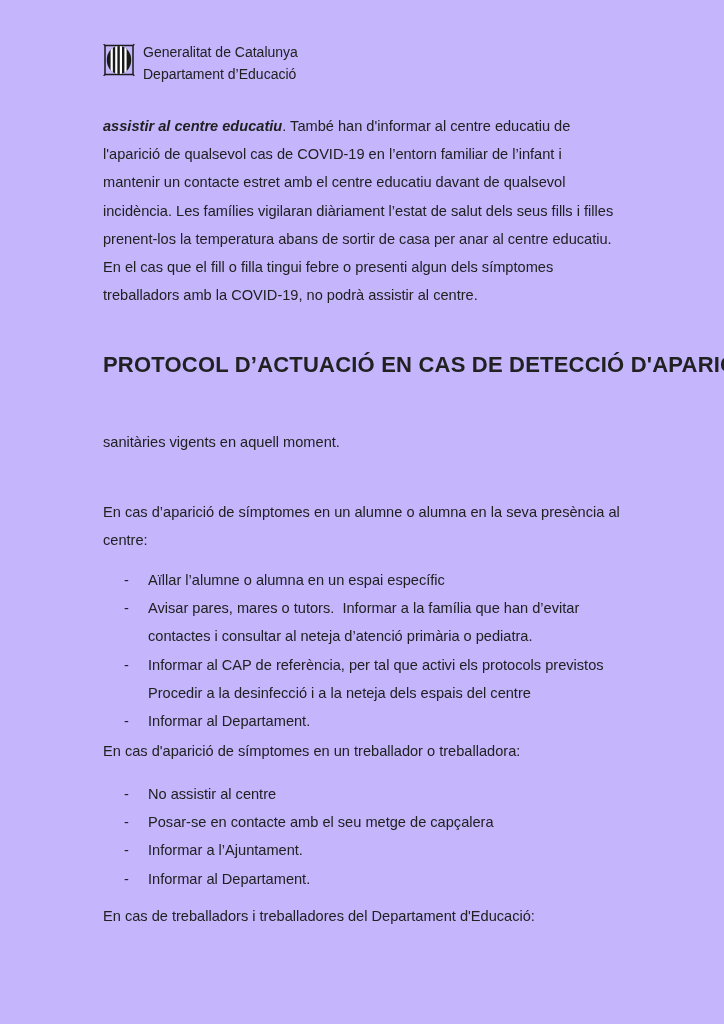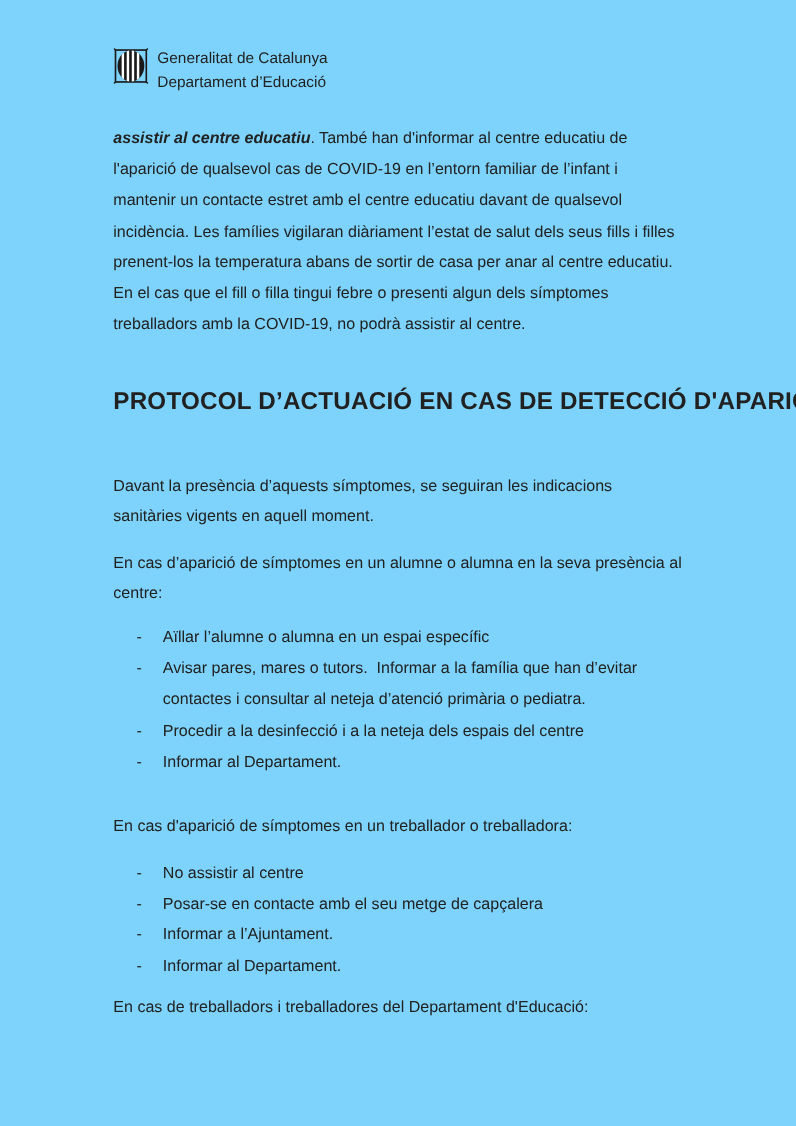--- a/index.html
+++ b/index.html
@@ -4,21 +4,21 @@
 <style>
   * { margin:0; padding:0; box-sizing:border-box; }
   html, body { width:724px; height:1024px; }
   body {
     background:#ffffff;
     font-family:"Liberation Sans","DejaVu Sans",sans-serif;
     color:#212121;
     position:relative;
     overflow:hidden;
   }
-  .page { position:absolute; inset:0; background:#7dd3fc; }
+  .page { position:absolute; inset:0; background:#c4b5fd; }
 
   
   .logo { position:absolute; left:103px; top:41px; width:32px; height:38px; }
   .org  { position:absolute; left:143px; top:44px; font-size:14px; line-height:16px; }
   .dept { position:absolute; left:143px; top:66px; font-size:14px; line-height:16px; }
 
   
   .block {
     position:absolute; left:103px; width:545px;
     font-size:14.6px; line-height:28.2px;
@@ -71,41 +71,41 @@
     <div class="line">prenent-los la temperatura abans de sortir de casa per anar al centre educatiu.</div>
     <div class="line">En el cas que el fill o filla tingui febre o presenti algun dels símptomes</div>
     <div class="line">treballadors amb la COVID-19, no podrà assistir al centre.</div>
   </div>
 
   <div class="block heading" style="top:347px">
     <div class="line">PROTOCOL D’ACTUACIÓ EN CAS DE DETECCIÓ D'APARICIÓ</div>
   </div>
 
   <div class="block" style="top:428px">
-    <div class="line">Davant la presència d’aquests símptomes, se seguiran les indicacions</div>
     <div class="line">sanitàries vigents en aquell moment.</div>
   </div>
 
   <div class="block" style="top:498px">
     <div class="line">En cas d’aparició de símptomes en un alumne o alumna en la seva presència al</div>
     <div class="line">centre:</div>
   </div>
 
   <ul class="block dash-list" style="top:566px">
     <li>
       <span class="marker">-</span>
       <div class="line">Aïllar l’alumne o alumna en un espai específic</div>
     </li>
     <li>
       <span class="marker">-</span>
       <div class="line">Avisar pares, mares o tutors.  Informar a la família que han d’evitar</div>
       <div class="line">contactes i consultar al neteja d’atenció primària o pediatra.</div>
     </li>
     <li>
       <span class="marker">-</span>
+      <div class="line">Informar al CAP de referència, per tal que activi els protocols previstos</div>
       <div class="line">Procedir a la desinfecció i a la neteja dels espais del centre</div>
     </li>
     <li>
       <span class="marker">-</span>
       <div class="line">Informar al Departament.</div>
     </li>
   </ul>
 
   <div class="block" style="top:737px">
     <div class="line">En cas d'aparició de símptomes en un treballador o treballadora:</div>

